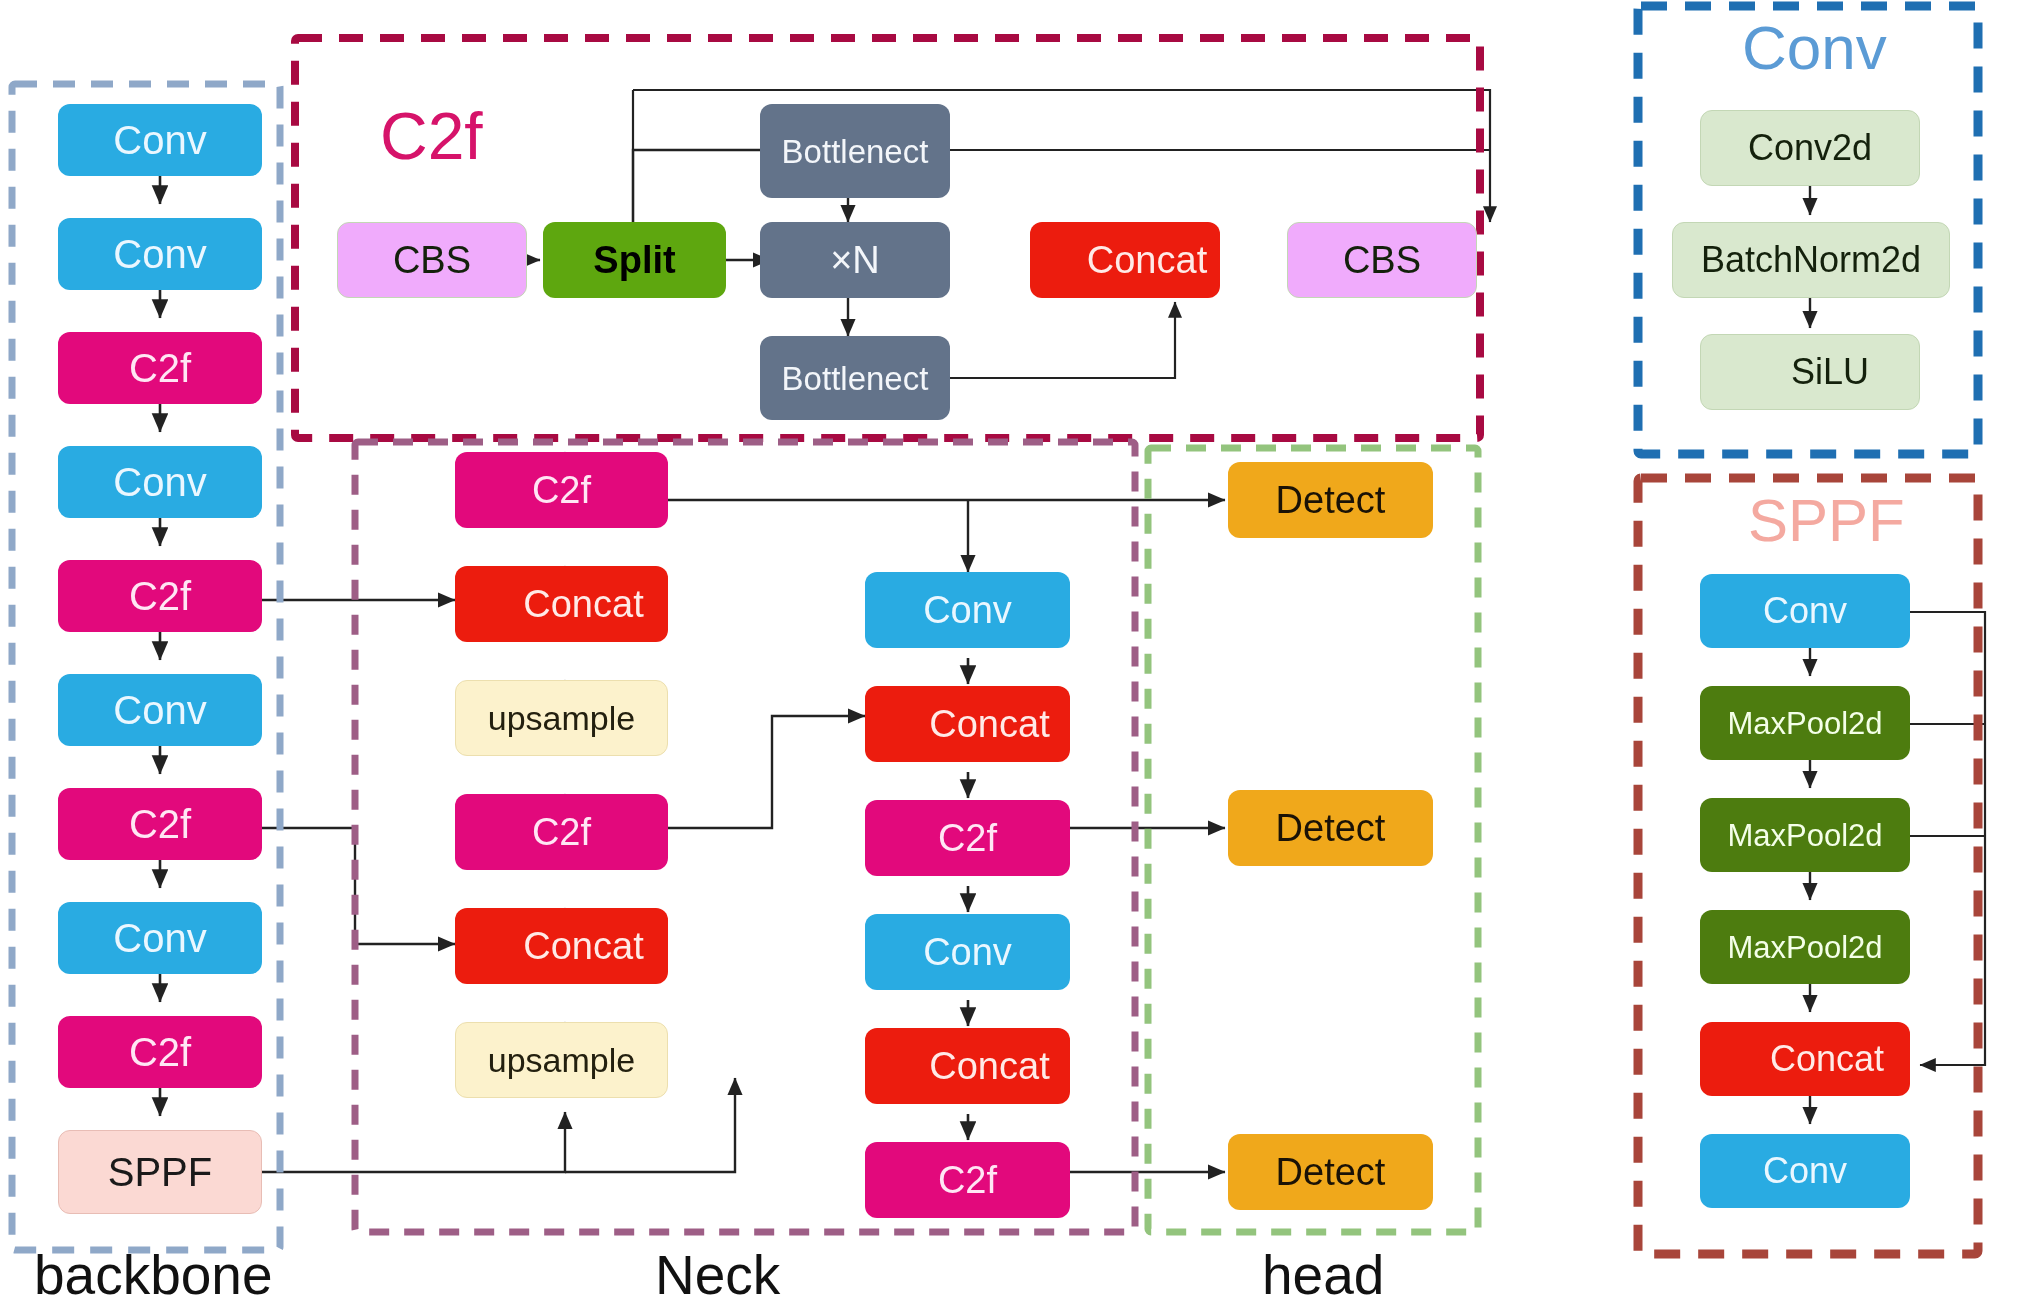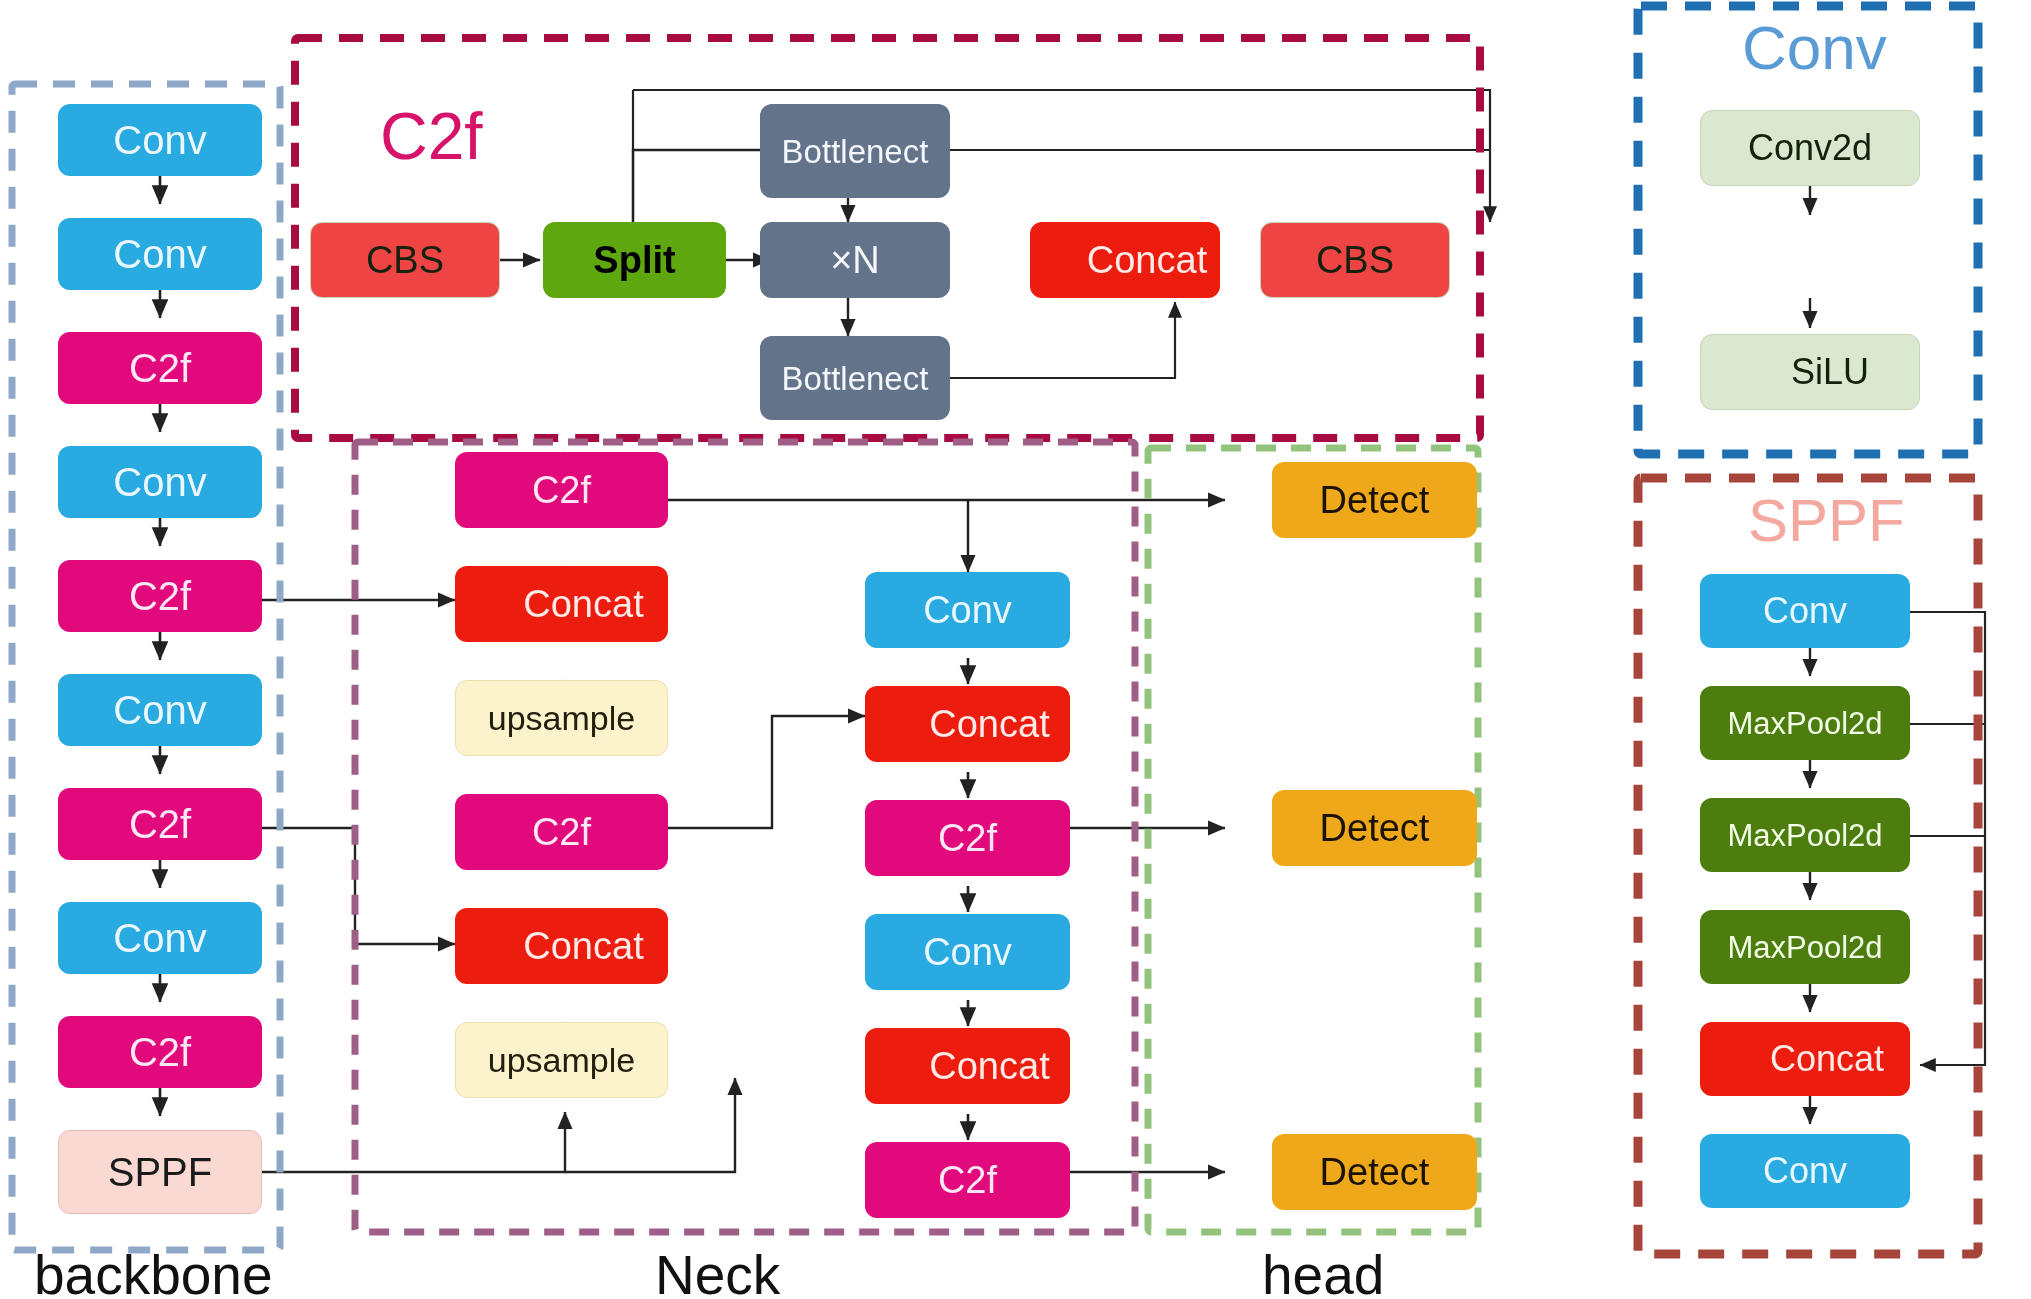--- a/index.html
+++ b/index.html
@@ -7,25 +7,25 @@
   #stage{position:relative;width:2031px;height:1299px;background:#fff;overflow:hidden;}
   svg.layer{position:absolute;left:0;top:0;width:2031px;height:1299px;}
   .grp-label{position:absolute;font-weight:400;color:#111;white-space:nowrap;}
   .node{position:absolute;box-sizing:border-box;display:flex;align-items:center;
         justify-content:center;border-radius:12px;text-align:center;line-height:1;
         font-family:"Liberation Sans",sans-serif;}
   .n-conv{background:#29ABE2;color:#eaf7ff;}
   .n-c2f{background:#E2097C;color:#ffe6f4;}
   .n-concat{background:#EC1C0E;color:#ffeae7;padding-left:44px;}
   .n-sppf{background:#FBD9D3;color:#1a1a1a;border:1px solid #e8bdb5;}
-  .n-cbs{background:#ef4444;color:#14210c;border:1px solid #c3d7b5;}
+  .n-cbs{background:#f0abfc;color:#14210c;border:1px solid #c3d7b5;margin-left:27px;}
   .n-split{background:#5EA70F;color:#000000;font-weight:bold;}
   .n-bneck{background:#63738A;color:#f3f6fa;text-align:center;}
   .n-up{background:#FCF2CC;color:#23200f;border:1px solid #ecdfae;}
-  .n-detect{background:#F0A81B;color:#1a1206;margin-left:44px;}
+  .n-detect{background:#F0A81B;color:#1a1206;}
   .n-green{background:#D9E8CE;color:#14210c;border:1px solid #c3d7b5;}
   .n-mp{background:#4d7c0f;color:#f4ffe8;}
   .sub-title{position:absolute;font-weight:400;white-space:nowrap;}
 </style>
 </head>
 <body>
 
 <div id="stage">
 
   <svg class="layer" viewBox="0 0 2031 1299">
@@ -170,20 +170,21 @@
   <div class="node n-c2f" style="left:865px;top:800px;width:205px;height:76px;font-size:38px;">C2f</div>
   <div class="node n-conv" style="left:865px;top:914px;width:205px;height:76px;font-size:38px;">Conv</div>
   <div class="node n-concat" style="left:865px;top:1028px;width:205px;height:76px;font-size:38px;">Concat</div>
   <div class="node n-c2f" style="left:865px;top:1142px;width:205px;height:76px;font-size:38px;">C2f</div>
 
   <div class="node n-detect" style="left:1228px;top:462px;width:205px;height:76px;font-size:38px;">Detect</div>
   <div class="node n-detect" style="left:1228px;top:790px;width:205px;height:76px;font-size:38px;">Detect</div>
   <div class="node n-detect" style="left:1228px;top:1134px;width:205px;height:76px;font-size:38px;">Detect</div>
 
   <div class="node n-green" style="left:1700px;top:110px;width:220px;height:76px;font-size:36px;text-align:center;">Conv2d</div>
+  <div class="node n-green" style="left:1672px;top:222px;width:278px;height:76px;font-size:36px;">BatchNorm2d</div>
   <div class="node n-green" style="left:1700px;top:334px;width:220px;height:76px;font-size:36px;padding-left:40px;">SiLU</div>
 
   <div class="node n-conv" style="left:1700px;top:574px;width:210px;height:74px;font-size:36px;">Conv</div>
   <div class="node n-mp" style="left:1700px;top:686px;width:210px;height:74px;font-size:31px;">MaxPool2d</div>
   <div class="node n-mp" style="left:1700px;top:798px;width:210px;height:74px;font-size:31px;">MaxPool2d</div>
   <div class="node n-mp" style="left:1700px;top:910px;width:210px;height:74px;font-size:31px;">MaxPool2d</div>
   <div class="node n-concat" style="left:1700px;top:1022px;width:210px;height:74px;font-size:36px;">Concat</div>
   <div class="node n-conv" style="left:1700px;top:1134px;width:210px;height:74px;font-size:36px;">Conv</div>
 
 </div>

